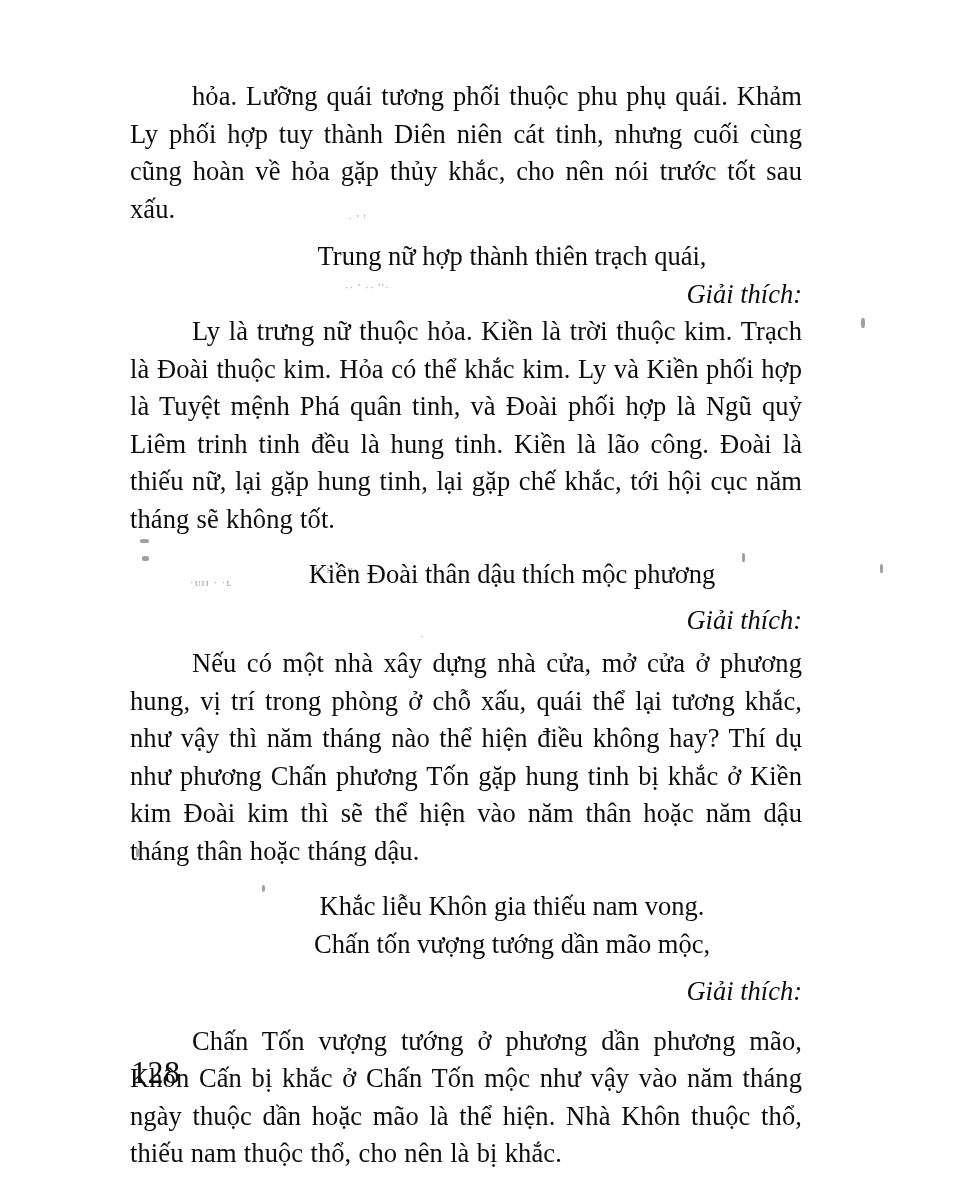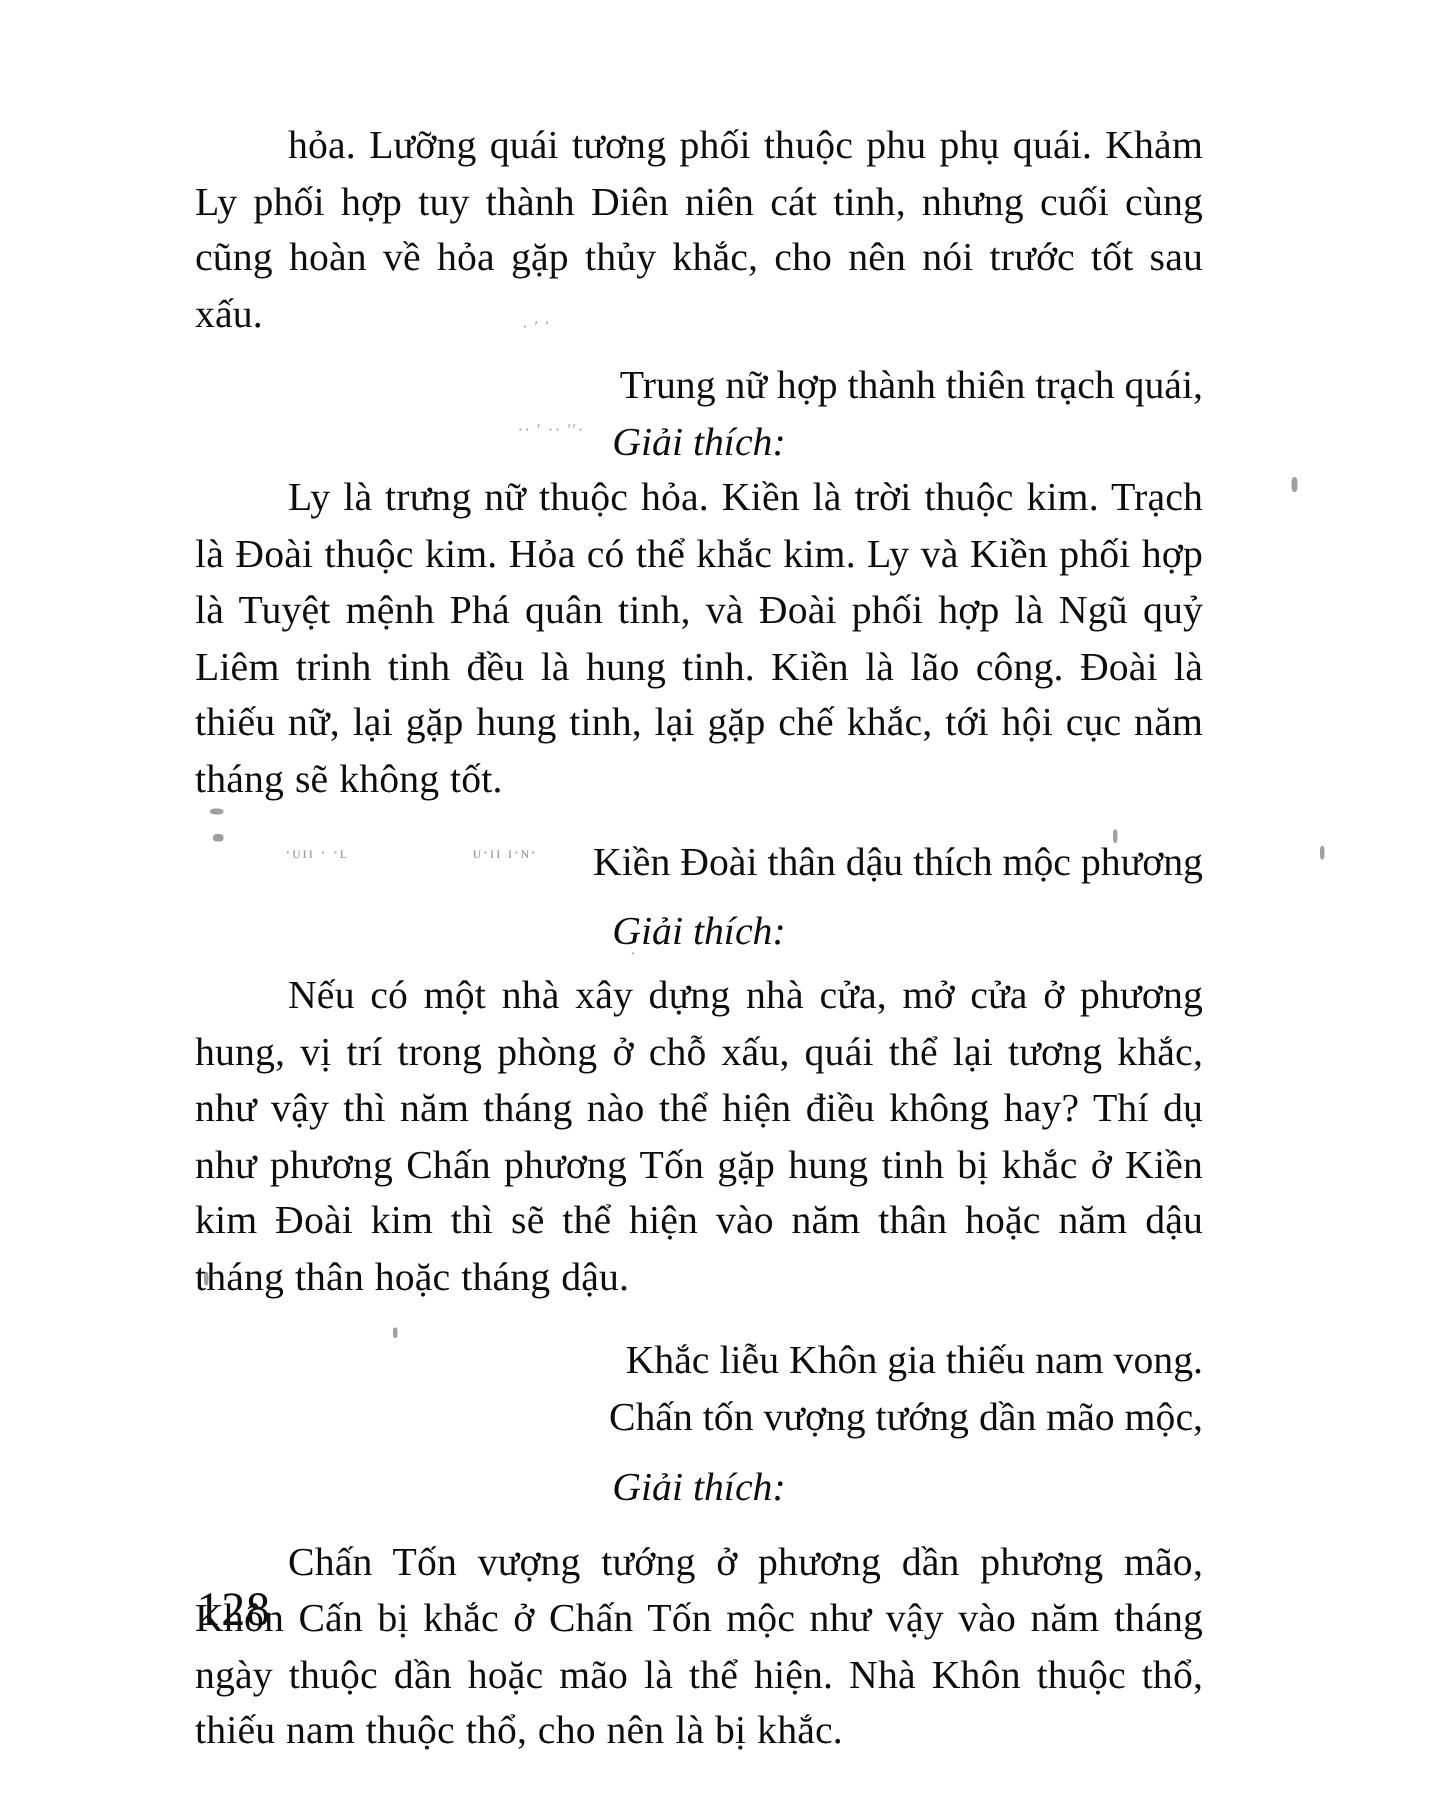--- a/index.html
+++ b/index.html
@@ -46,31 +46,31 @@
   }
 
   
   .verse-block {
     margin: 0;
     padding: 0;
   }
   .verse-line {
     font-size: 26.5px;
     line-height: 37.5px;
-    text-align: right;
+    text-align: center;
     white-space: nowrap;
     margin-left: 92px;
   }
 
   
   .label-italic {
     font-style: italic;
     font-size: 26.5px;
     line-height: 37.5px;
-    text-align: center;
+    text-align: right;
     margin-left: 0;
   }
 
   
   .gap-sm { height: 10px; }
 
   .page-number {
     position: absolute;
     left: 131px;
     top: 1057px;
@@ -103,21 +103,21 @@
 
 <div class="page">
 
   <div class="speck" style="left:861px; top:318px; width:4px; height:10px;"></div>
   <div class="speck" style="left:742px; top:553px; width:3px; height:9px;"></div>
   <div class="speck" style="left:880px; top:564px; width:3px; height:9px;"></div>
   <div class="speck" style="left:136px; top:848px; width:3px; height:9px;"></div>
   <div class="speck" style="left:262px; top:885px; width:3px; height:7px;"></div>
   <div class="speck" style="left:140px; top:539px; width:9px; height:4px;"></div>
   <div class="speck" style="left:142px; top:556px; width:7px; height:5px;"></div>
-  <div class="smudge" style="left:190px; top:563px;text-align:center;">·ᴜɪɪ · ·ʟ</div>
+  <div class="smudge" style="left:190px; top:576px;text-align:center;">·ᴜɪɪ · ·ʟ</div>
   <div class="smudge" style="left:315px; top:563px;">ᴜ·ɪɪ ɪ·ɴ·</div>
   <div class="smudge" style="left:348px; top:212px;">· ′ ′</div>
   <div class="smudge" style="left:345px; top:281px;">·· ′ ·· ′′·</div>
   <div class="smudge" style="left:420px; top:630px;">·</div>
   <div class="smudge" style="left:588px; top:814px;">··</div>
 
   <div class="text-block">
 
     <p class="para">hỏa. Lưỡng quái tương phối thuộc phu phụ quái. Khảm Ly phối hợp tuy thành Diên niên cát tinh, nhưng cuối cùng cũng hoàn về hỏa gặp thủy khắc, cho nên nói trước tốt sau xấu.</p>
 

